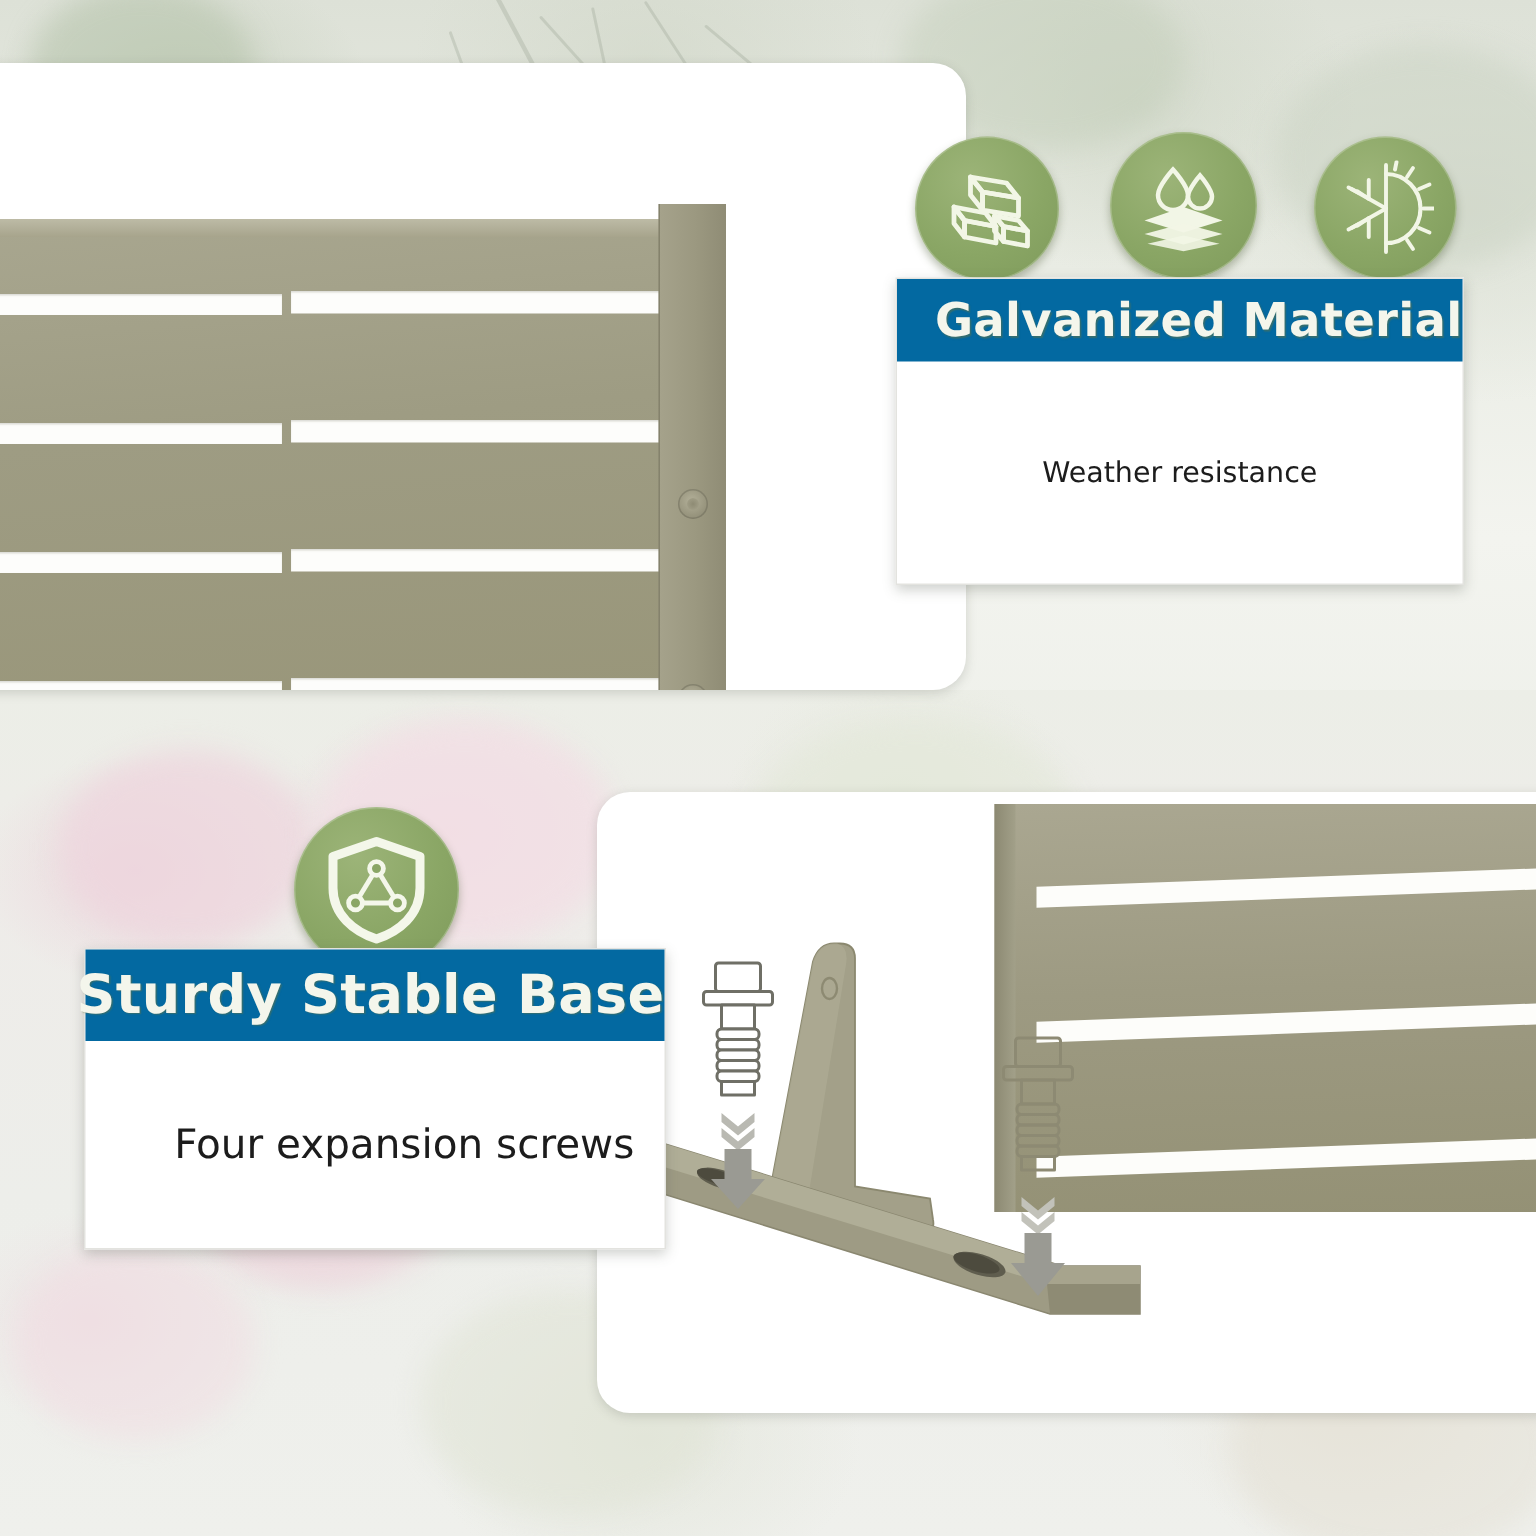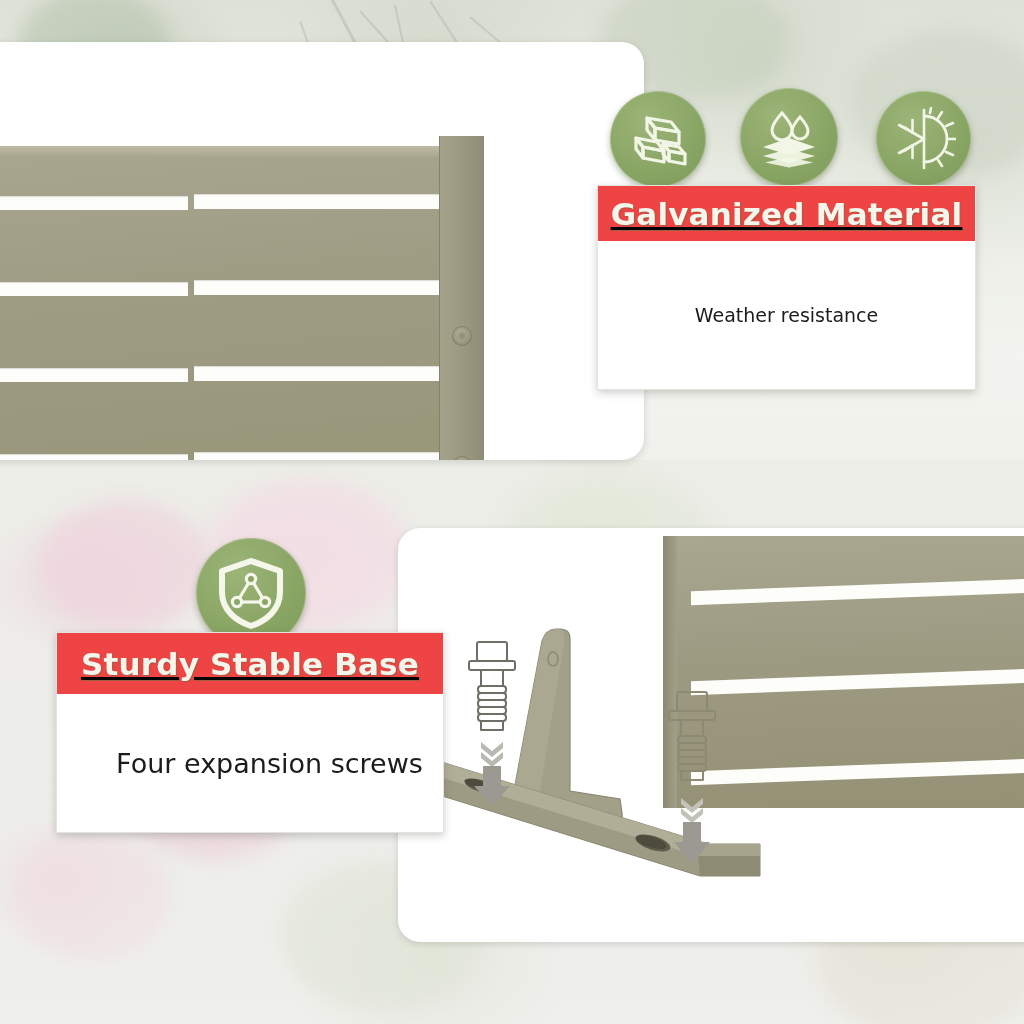--- a/index.html
+++ b/index.html
@@ -70,37 +70,37 @@
   .fb-gap{position:absolute;background:#fdfdfa;}
   .fb-leftedge{position:absolute;left:0;top:0;width:14px;height:100%;
     background:linear-gradient(90deg,#8c8972 0%,#a2a089 100%);}
   .tri-bracket{position:absolute;}
   .foot-rail{position:absolute;}
   .screw{position:absolute;}
 
   
   .card{position:absolute;background:#ffffff;box-shadow:0 3px 8px rgba(80,85,75,.28);
         border:1px solid #e3e3df;}
-  .card-head{background:#ef4444;display:flex;align-items:center;justify-content:center;text-decoration:underline;}
+  .card-head{background:#0369a1;display:flex;align-items:center;justify-content:flex-end;}
   .card-head-txt{
     color:#f4f6ec;font-weight:bold;letter-spacing:.2px;white-space:nowrap;
     text-shadow:1px 1px 1px rgba(95,115,70,.55);
   }
   .card-body{display:flex;flex-direction:column;align-items:center;justify-content:center;}
   .card-line{color:#1c1c1c;white-space:nowrap;}
 
   #card-galv{left:597px;top:185px;width:377px;height:203px;}
   #card-galv .card-head{height:55px;}
   #card-galv .card-head-txt{font-size:31px;}
   #card-galv .card-body{height:148px;gap:12px;}
   #card-galv .card-line{font-size:19px;}
 
   #card-base{left:56px;top:632px;width:386px;height:199px;}
   #card-base .card-head{height:61px;}
-  #card-base .card-head-txt{font-size:31px;}
+  #card-base .card-head-txt{font-size:36px;}
   #card-base .card-body{height:138px;gap:10px;margin-left:39px;}
   #card-base .card-line{font-size:27px;}
 
   
   .badge{
     position:absolute;border-radius:50%;
     background:radial-gradient(circle at 38% 30%, #9cb478 0%, #8aa665 55%, #7e9a5b 100%);
     box-shadow:0 3px 6px rgba(80,95,60,.40), 0 0 0 1px rgba(255,255,255,.22) inset;
     display:flex;align-items:center;justify-content:center;
   }

